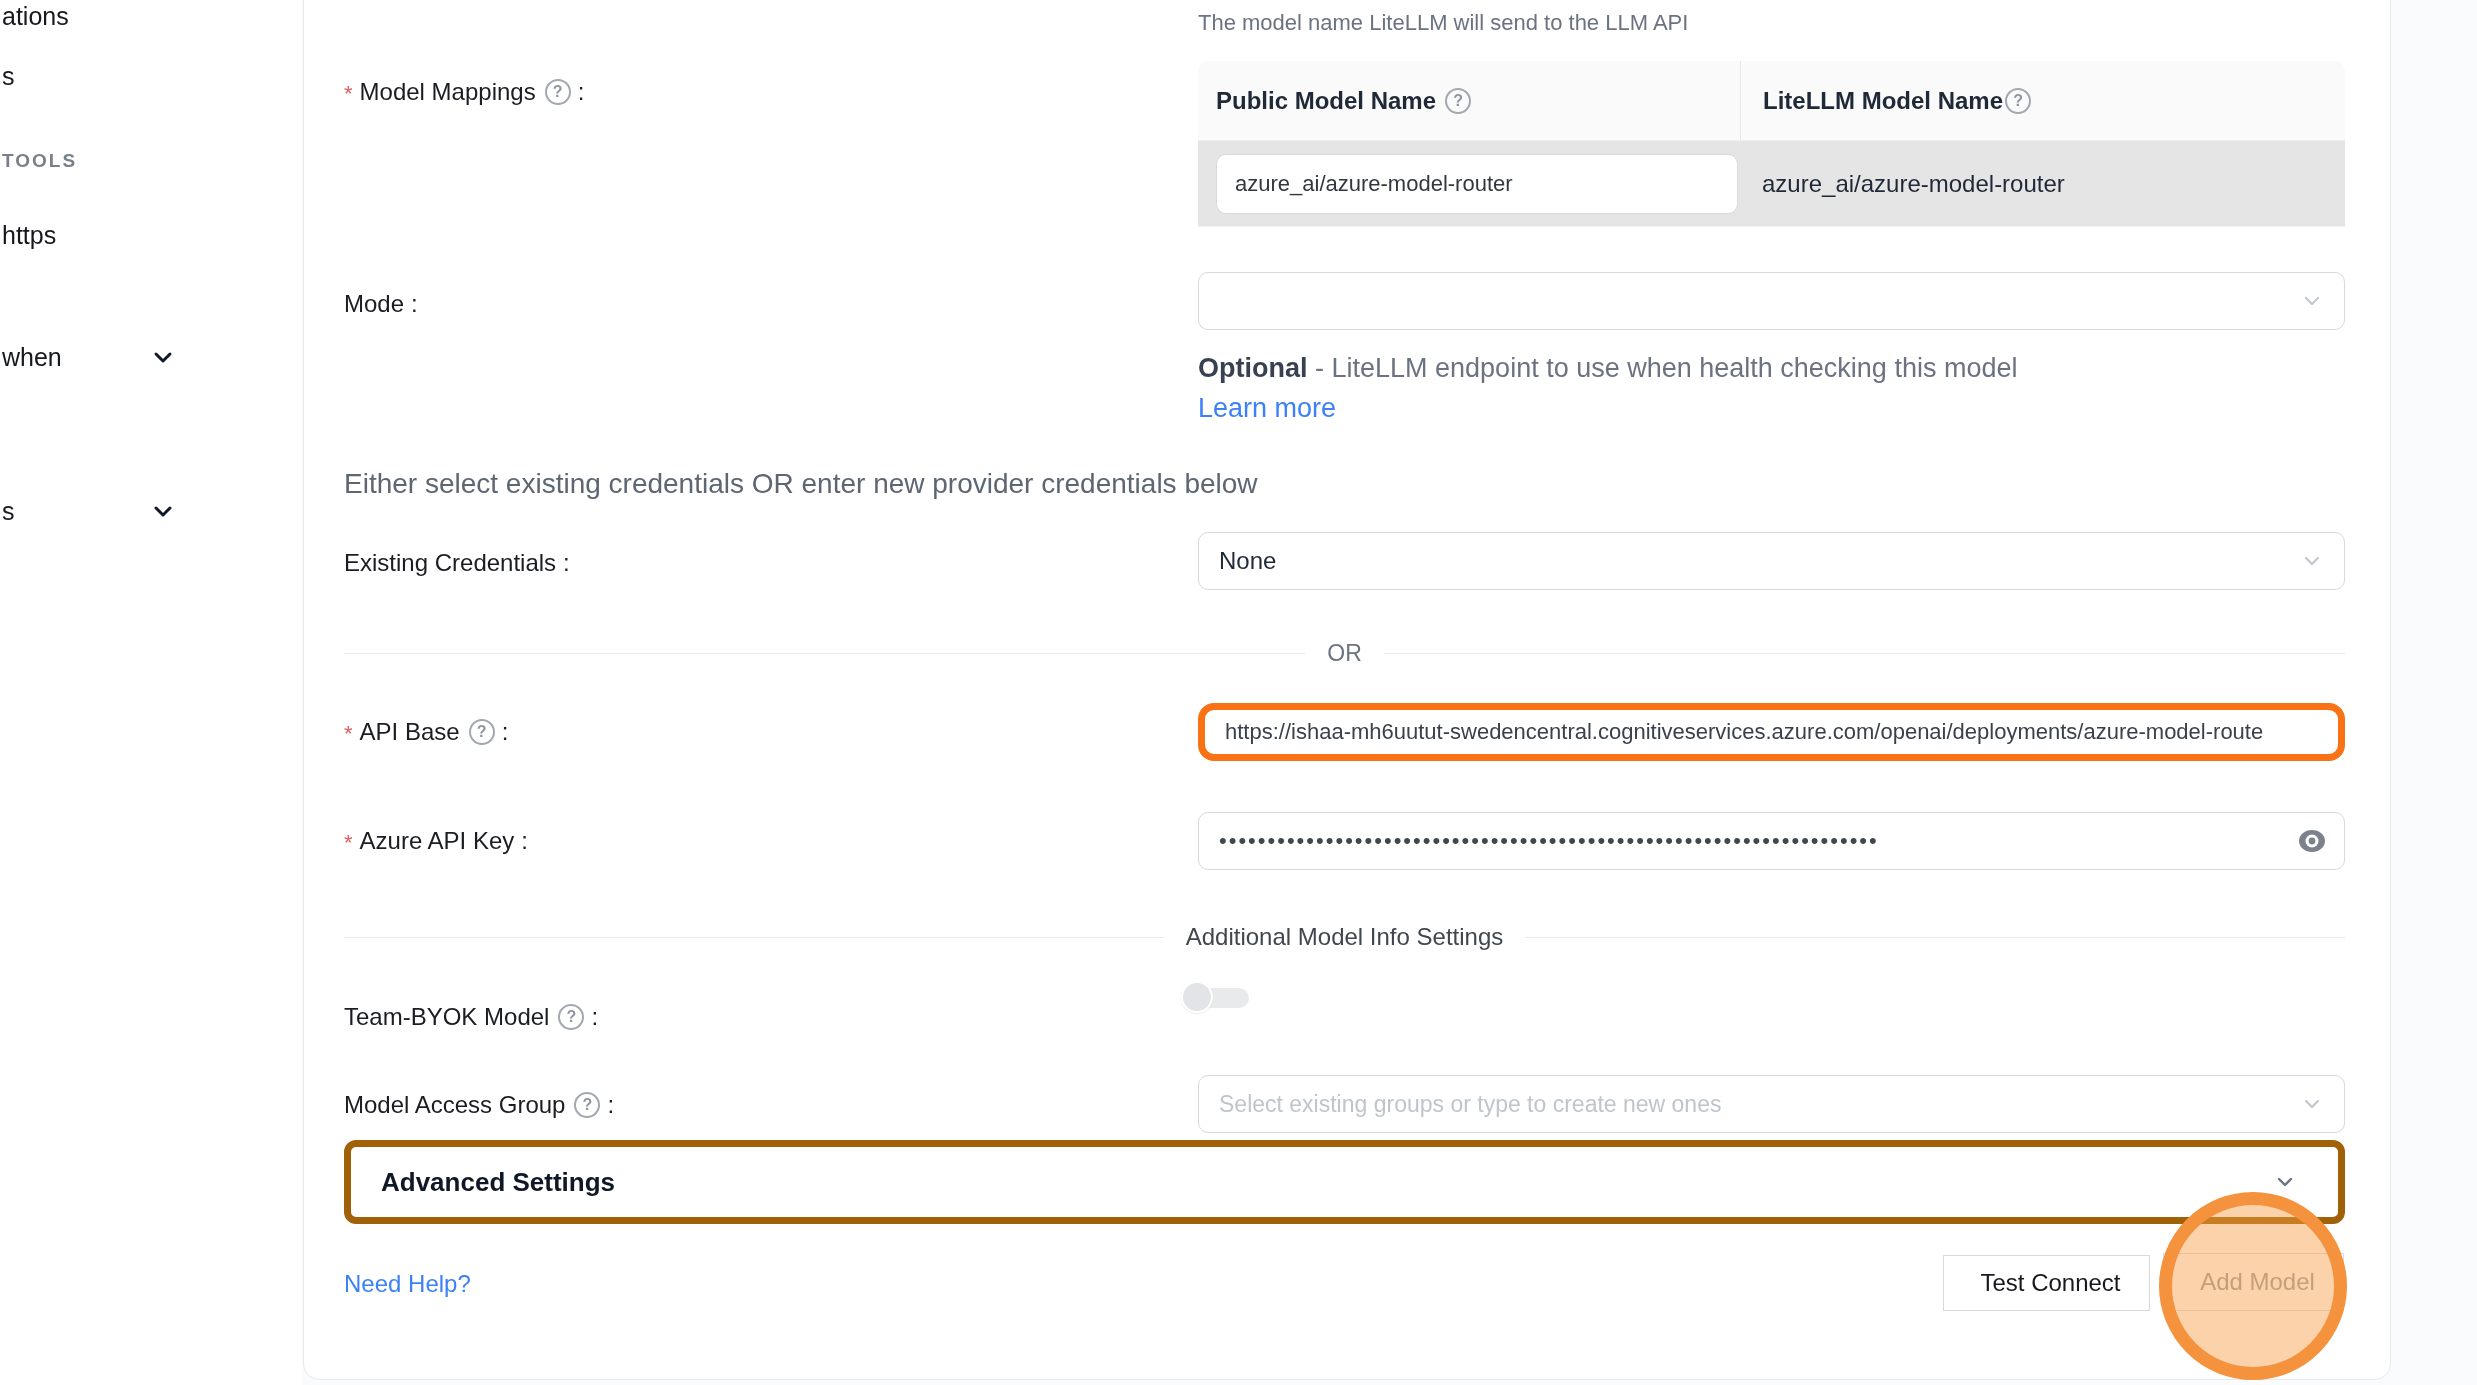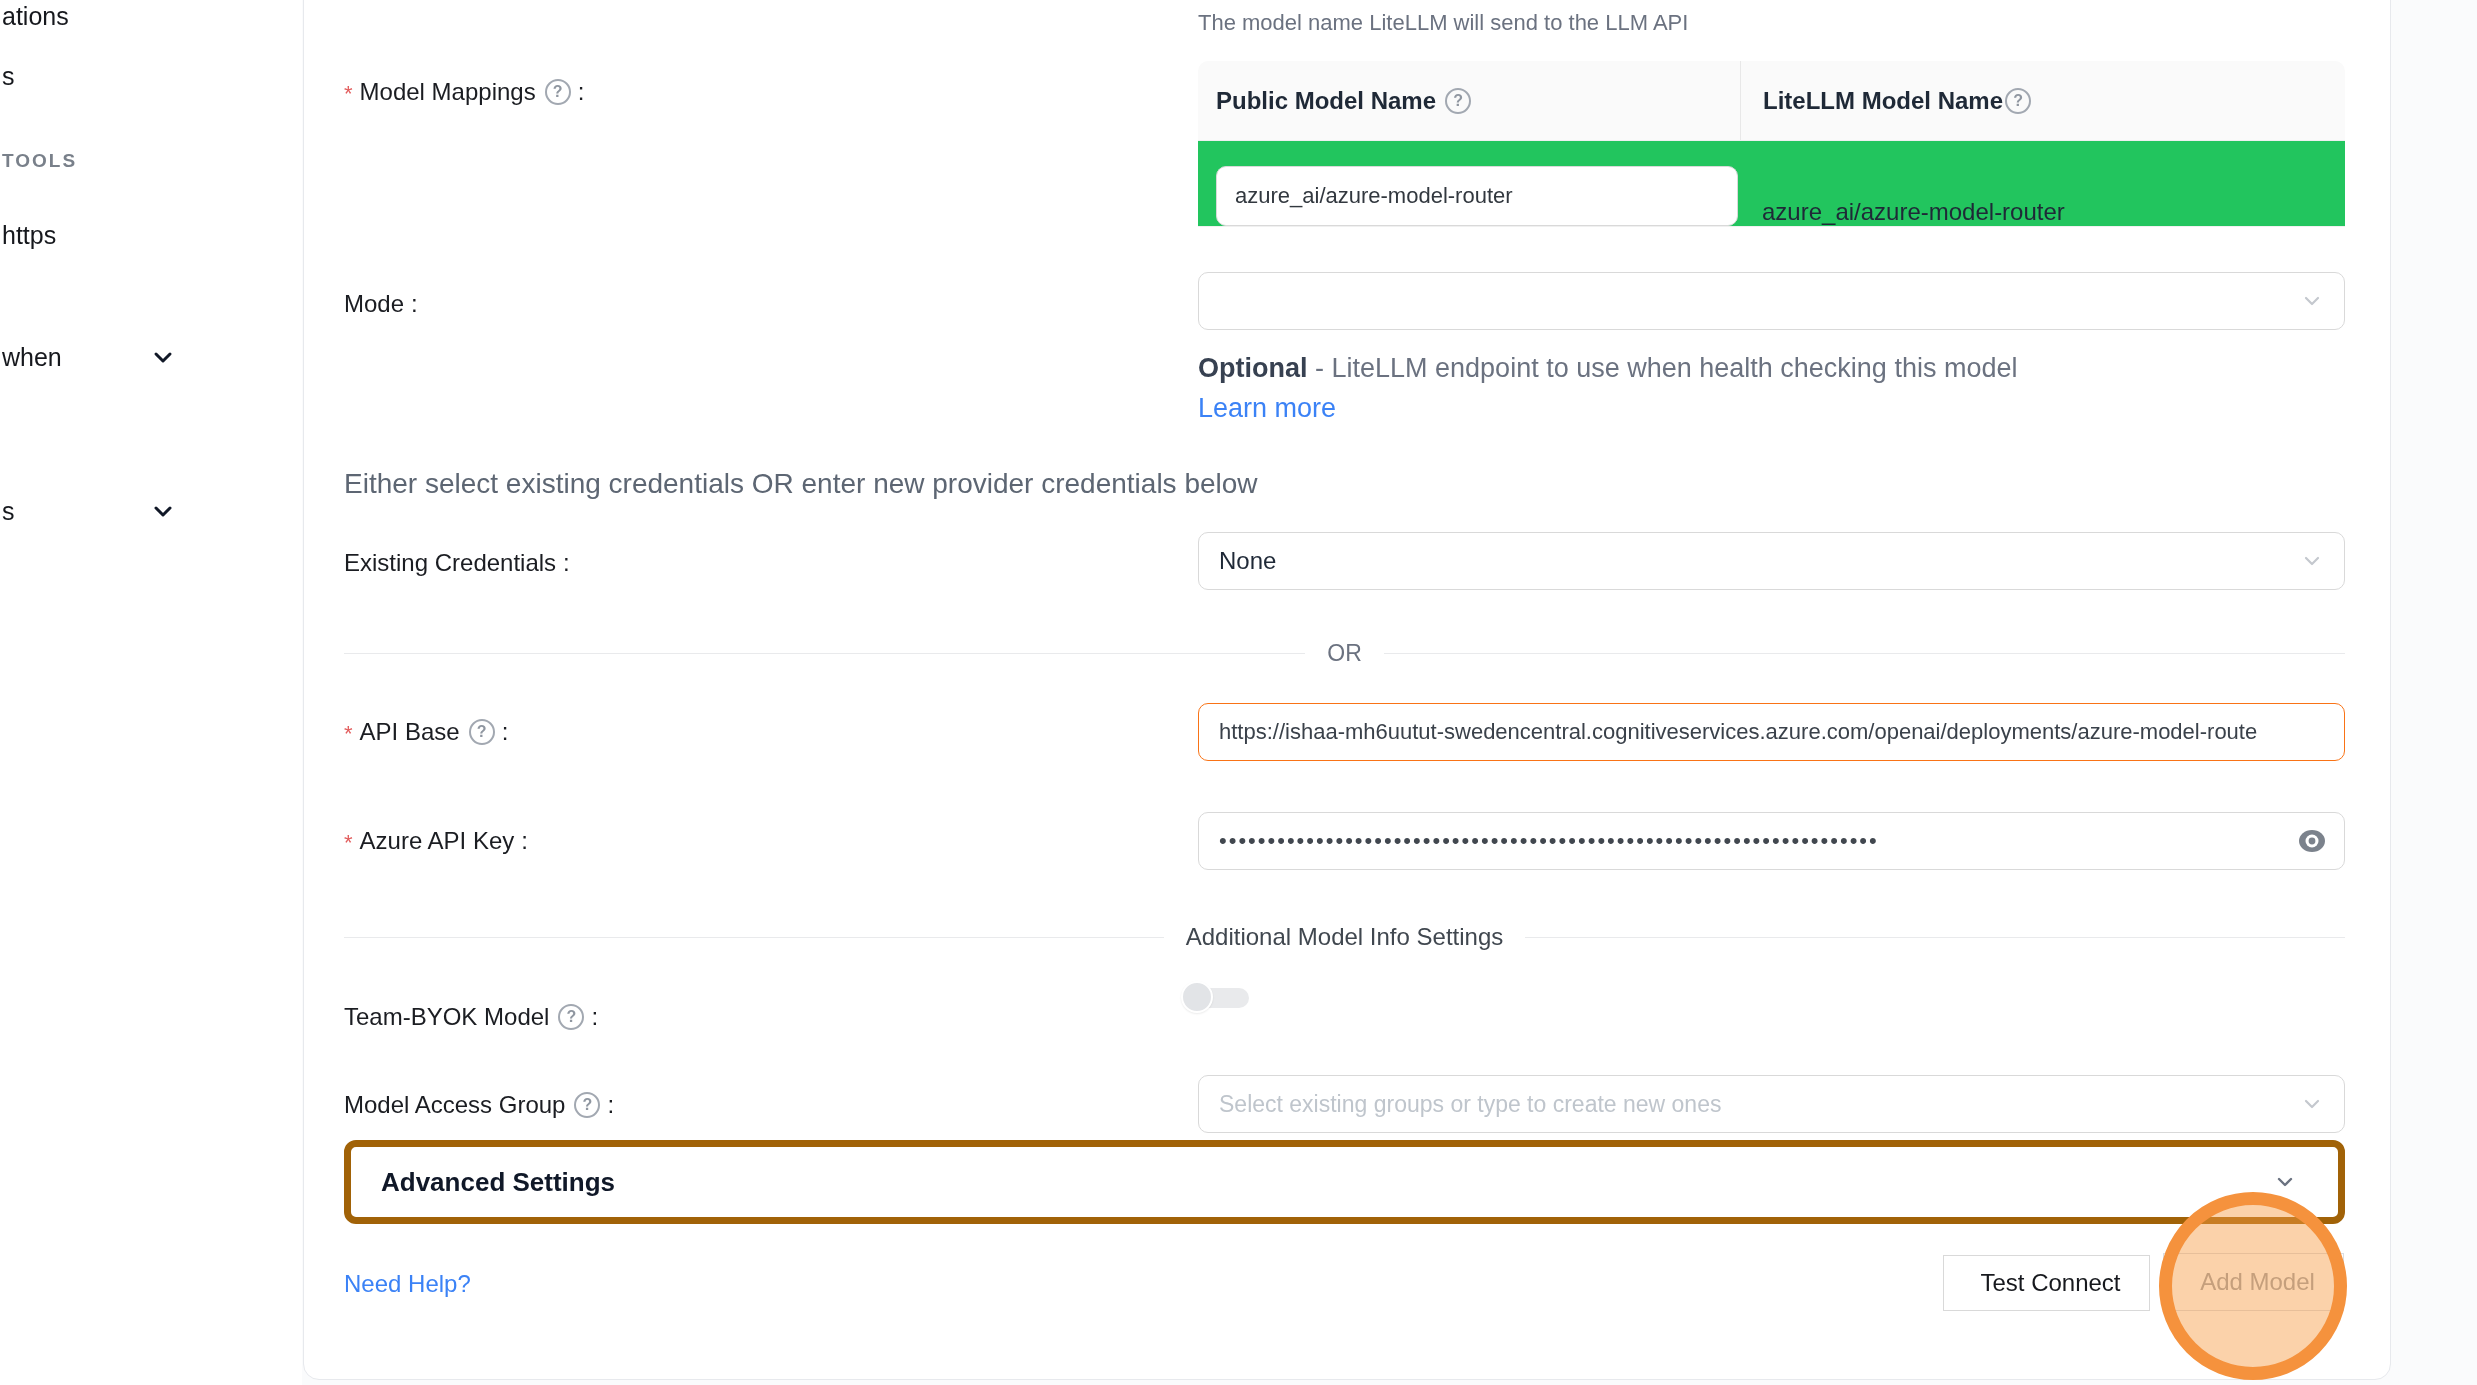--- a/index.html
+++ b/index.html
@@ -36,40 +36,40 @@
   .helper-top { position:absolute; left:1198px; top:10px; font-size:22px; color:#6b7280; }
 
   
   .mtable { position:absolute; left:1198px; top:61px; width:1147px; }
   .mt-header { display:flex; height:80px; background:#fafafa; border-radius:10px 10px 0 0;
                border-bottom:1px solid #efefef; }
   .mt-h1 { width:542px; display:flex; align-items:center; gap:9px; padding-left:18px;
            font-size:24px; font-weight:600; color:#1f2937; }
   .mt-h2 { flex:1; display:flex; align-items:center; gap:2px; padding-left:22px;
            border-left:1px solid #e8e8e8; font-size:24px; font-weight:600; color:#1f2937; }
-  .mt-row { display:flex; height:86px; align-items:flex-end; border-bottom:1px solid #f0f0f0; background:#22c55e; }
+  .mt-row { display:flex; height:86px; align-items:center; border-bottom:1px solid #f0f0f0; background:#e5e5e5; }
   .mt-c1 { width:542px; padding-left:18px; }
   .mt-c2 { flex:1; padding-left:22px; font-size:24px; color:#1f2937; }
   .map-input { width:522px; height:60px; border:1px solid #d9d9d9; border-radius:10px;
                padding:0 18px; font-size:22px; color:#32383f; outline:none; }
 
   .note { position:absolute; left:1198px; top:348px; width:850px; font-size:27px;
           line-height:40px; color:#6b7280; }
   .note b { color:#374151; }
   .link { color:#3b82f6; font-weight:500; text-decoration:none; cursor:pointer; }
 
   .plain-gray { position:absolute; left:344px; font-size:28px; color:#5d6673; }
 
   .divider { position:absolute; left:344px; width:2001px; height:26px; display:flex; align-items:center; }
   .divider .line { flex:1; height:1px; background:#e9eaec; }
   .divider .dtext { margin:0 22px; font-size:23px; color:#6b7280; white-space:nowrap; }
   .divider.dark .dtext { color:#40474f; font-size:24px; }
 
   input.url-input { position:absolute; left:1198px; top:703px; width:1147px; height:58px;
-        border:1px solid #f97316; border-radius:10px; padding:0 20px; font-size:22px;
+        border:7px solid #f97316; border-radius:16px; padding:0 20px; font-size:22px;
         color:#3a414a; outline:none; background:#fff; }
 
   .pwd-wrap { position:absolute; left:1198px; top:812px; width:1147px; height:58px;
         border:1px solid #d9d9d9; border-radius:10px; background:#fff; display:flex; align-items:center; }
   .pwd-dots { padding-left:20px; padding-right:72px; font-size:22px; letter-spacing:2px;
         color:#41474f; white-space:nowrap; overflow:hidden; }
   .eye-btn { position:absolute; right:16px; top:50%; transform:translateY(-50%); line-height:0;
         background:none; border:none; cursor:pointer; }
 
   

